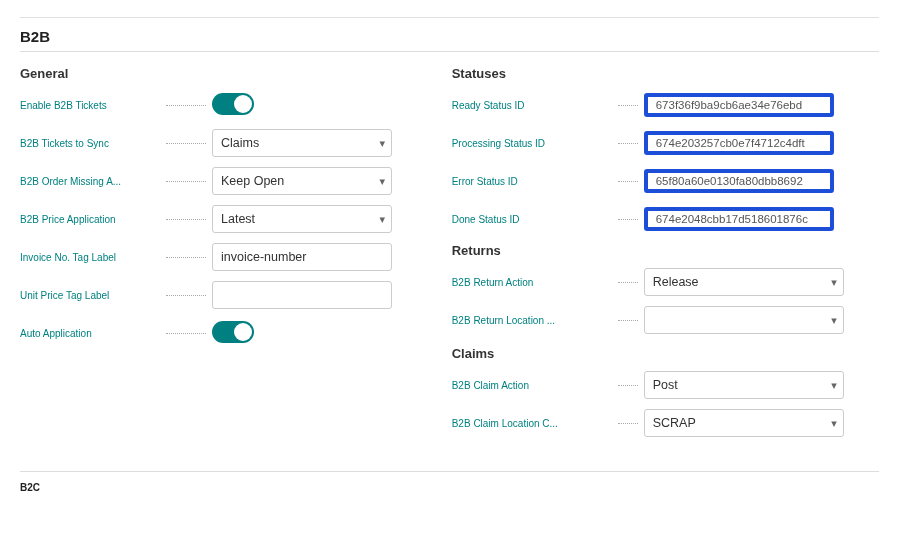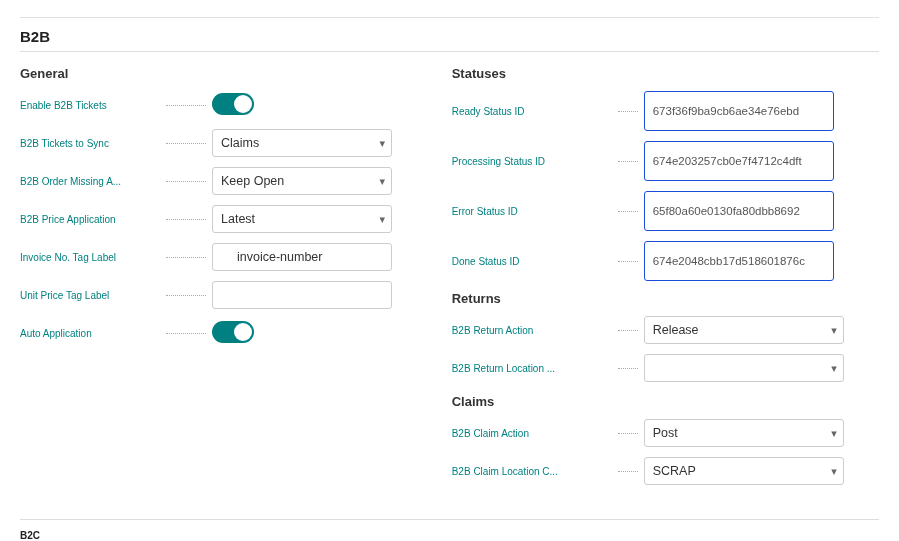--- a/index.html
+++ b/index.html
@@ -120,34 +120,34 @@
       position: absolute;
       right: 7px;
       top: 50%;
       transform: translateY(-50%);
       pointer-events: none;
       color: #666;
       font-size: 11px;
     }
     .text-input {
       width: 180px;
-      padding: 4px 24px;
+      padding: 4px 8px;
       border: 1px solid #ccc;
       border-radius: 3px;
       font-size: 12.5px;
       height: 28px;
       color: #333;
     }
     .status-input {
       width: 190px;
       padding: 4px 8px;
-      border: 1px solid #1d4ed8;
+      border: 4px solid #1d4ed8;
       border-radius: 3px;
       font-size: 11.5px;
-      height: 40px;
+      height: 24px;
       color: #555;
       background: #fff;
     }
     .right-label {
       flex: 0 0 160px;
     }
     .right-dots {
       max-width: 20px;
     }
     .right-control {

